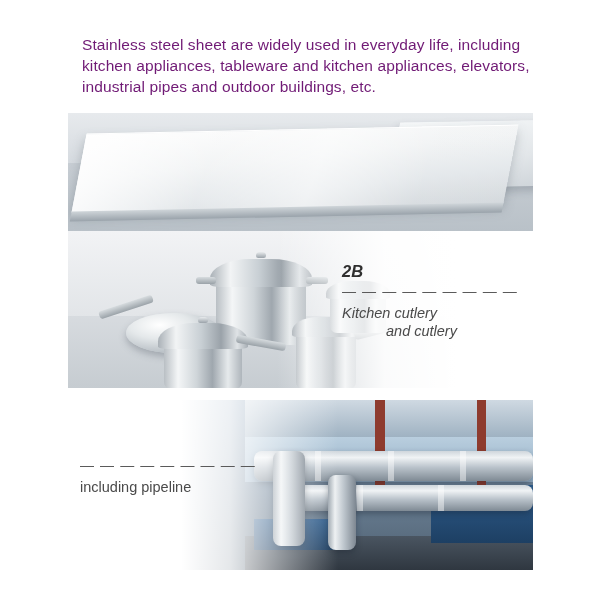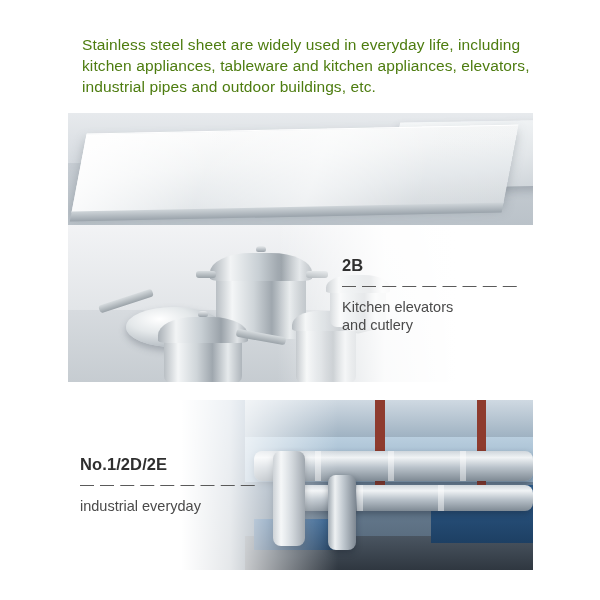--- a/index.html
+++ b/index.html
@@ -22,21 +22,21 @@
   }
 
   
   .intro {
     position: absolute;
     left: 82px;
     top: 18px;
     width: 470px;
     font-size: 15.5px;
     line-height: 21px;
-    color: #4d7c0f;
+    color: #701a75;
     letter-spacing: 0.1px;
   }
 
   
   .panel-sheet {
     position: absolute;
     left: 68px;
     top: 113px;
     width: 465px;
     height: 118px;
@@ -86,25 +86,26 @@
     height: 66px;
     background: linear-gradient(170deg, #f7f9fa 0%, #e2e6e9 60%, #cdd3d8 100%);
     transform: skewX(-14deg) rotate(-1deg);
     box-shadow: 0 5px 8px rgba(90,100,110,0.3);
   }
 
   
   .panel-cookware {
     position: absolute;
     left: 68px;
-    top: 225px;
+    top: 231px;
     width: 465px;
     height: 157px;
     overflow: hidden;
     background: linear-gradient(180deg, #f2f3f5 0%, #e2e5e8 55%, #d4d8dc 100%);
+    font-style: italic;
   }
   .cook-floor {
     position: absolute;
     left: 0; bottom: 0; width: 100%; height: 46%;
     background: linear-gradient(180deg, #d7dbdf 0%, #c6ccd1 100%);
   }
   .cook-right-fade {
     position: absolute;
     right: 0; top: 0; width: 55%; height: 100%;
     background: linear-gradient(90deg, rgba(255,255,255,0) 0%, rgba(255,255,255,0.92) 42%, #ffffff 70%);
@@ -263,22 +264,22 @@
     <div class="handle" style="left:286px; top:96px; width:44px; height:8px; transform:rotate(-14deg);"></div>
 
     <div class="pot-body" style="left:262px; top:62px; width:56px; height:40px;"></div>
     <div class="pot-lid" style="left:258px; top:50px; width:64px; height:18px;"></div>
 
     <div class="cook-right-fade"></div>
 
     <div class="cap2" style="position:absolute; left:274px; top:31px;">
       <div class="cap-title">2B</div>
       <div class="cap-dashes">— — — — — — — — —</div>
-      <div class="cap-sub">Kitchen elevators</div>
-      <div class="cap-sub" style="margin-top:0;">and cutlery</div>
+      <div class="cap-sub">Kitchen cutlery</div>
+      <div class="cap-sub" style="margin-top:0;margin-left:44px;">and cutlery</div>
     </div>
   </div>
 
   <div class="panel-pipes">
     <div class="ceiling"></div>
     <div class="sky" style="top:22%; height:26%;"></div>
     <div class="dark-floor"></div>
 
     <div class="red-beam" style="left:66%; top:0; width:10px; height:62%;"></div>
     <div class="red-beam" style="left:88%; top:0; width:9px; height:70%;"></div>
@@ -295,19 +296,18 @@
       <div class="duct-ring" style="left:30%;"></div>
       <div class="duct-ring" style="left:62%;"></div>
     </div>
 
     <div class="duct-v" style="left:44%; top:30%; width:32px; height:56%;"></div>
     <div class="duct-v" style="left:56%; top:44%; width:28px; height:44%;"></div>
 
     <div class="pipes-left-fade"></div>
 
     <div class="cap2" style="position:absolute; left:12px; top:55px; width:250px; z-index:6;">
-      <div class="cap-title">No.1/2D/2E</div>
       <div class="cap-dashes">— — — — — — — — —</div>
-      <div class="cap-sub">industrial everyday</div>
+      <div class="cap-sub">including pipeline</div>
     </div>
   </div>
 
 </div>
 
 </body></html>

